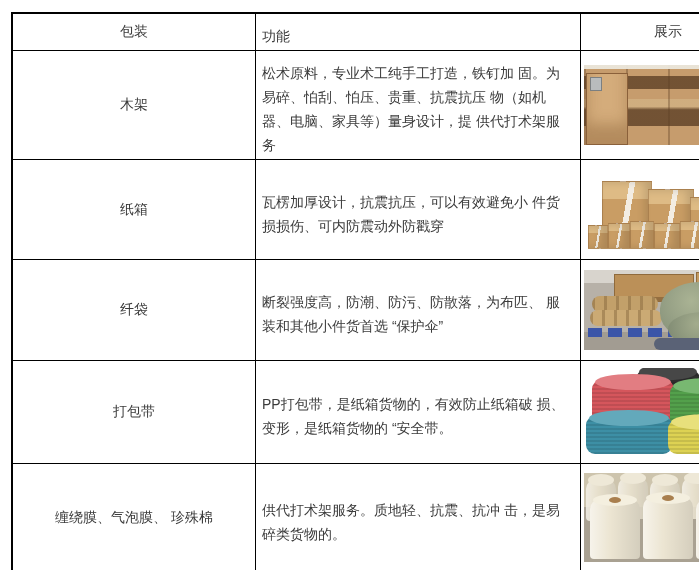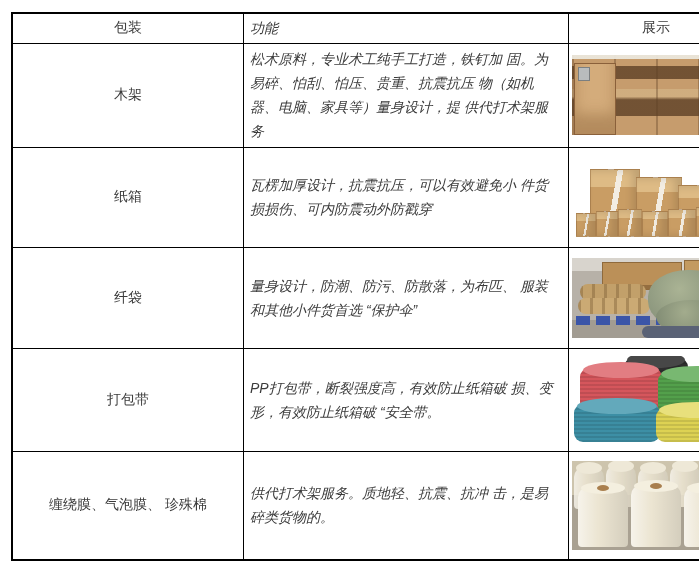--- a/index.html
+++ b/index.html
@@ -3,22 +3,22 @@
 <meta charset="utf-8">
 <style>
   html,body{margin:0;padding:0;background:#fff;}
   .page{position:relative;width:699px;height:570px;background:#fff;
         font-family:"Liberation Sans","DejaVu Sans",sans-serif;color:#3b3b3b;}
   table.pack{position:absolute;left:11px;top:12px;width:682px;
              border-collapse:collapse;table-layout:fixed;
              border:2px solid #000;}
   table.pack td,table.pack th{border:1px solid #000;font-weight:normal;
              font-size:14px;color:#3b3b3b;vertical-align:middle;background:#fff;}
-  th.c1,td.c1{width:198px;text-align:center;padding:2px 16px;}
-  th.c2,td.c2{width:310px;text-align:left;padding:2px 8px 2px 6px;line-height:24px;font-style:italic;}
+  th.c1,td.c1{width:198px;text-align:center;padding:2px 22px;}
+  th.c2,td.c2{width:310px;text-align:left;padding:10px 8px 2px 6px;line-height:24px;}
   th.c3,td.c3{width:174px;text-align:center;padding:0;}
   tr.hdr{height:30px;}
   tr.r0{height:104px;} tr.r1{height:100px;} tr.r2{height:101px;}
   tr.r3{height:103px;} tr.r4{height:109px;}
 
   .photo{position:relative;margin:0 auto;overflow:hidden;}
   .photo *{position:absolute;}
 
   
   .ph-crates{width:168px;height:80px;background-color:#c69c6d;
@@ -139,38 +139,38 @@
           <span class="bx bx6"></span>
           <span class="bx bx7"></span>
           <span class="bx bx8"></span>
           <span class="bx bx9"></span>
         </div>
       </td>
     </tr>
 
     <tr class="r2">
       <td class="c1">纤袋</td>
-      <td class="c2">量身设计，防潮、防污、防散落，为布匹、 服装和其他小件货首选 “保护伞”</td>
+      <td class="c2">断裂强度高，防潮、防污、防散落，为布匹、 服装和其他小件货首选 “保护伞”</td>
       <td class="c3">
         <div class="photo ph-bags" title="green woven fiber bags and wrapped parcels on pallets">
           <span class="bag-box1"></span>
           <span class="bag-box2"></span>
           <span class="bundle1"></span>
           <span class="bundle2"></span>
           <span class="pallet"></span>
           <span class="bagA"></span>
           <span class="bagB"></span>
           <span class="tarp"></span>
         </div>
       </td>
     </tr>
 
     <tr class="r3">
       <td class="c1">打包带</td>
-      <td class="c2">PP打包带，断裂强度高，有效防止纸箱破 损、变形，有效防止纸箱破 “安全带。</td>
+      <td class="c2">PP打包带，是纸箱货物的，有效防止纸箱破 损、变形，是纸箱货物的 “安全带。</td>
       <td class="c3">
         <div class="photo ph-straps" title="red, green, blue, yellow and black PP strapping rolls">
           <span class="roll roll-black">
                 <i></i>
               </span>
           <span class="roll roll-red">
                 <i></i>
               </span>
           <span class="roll roll-green">
                 <i></i>

